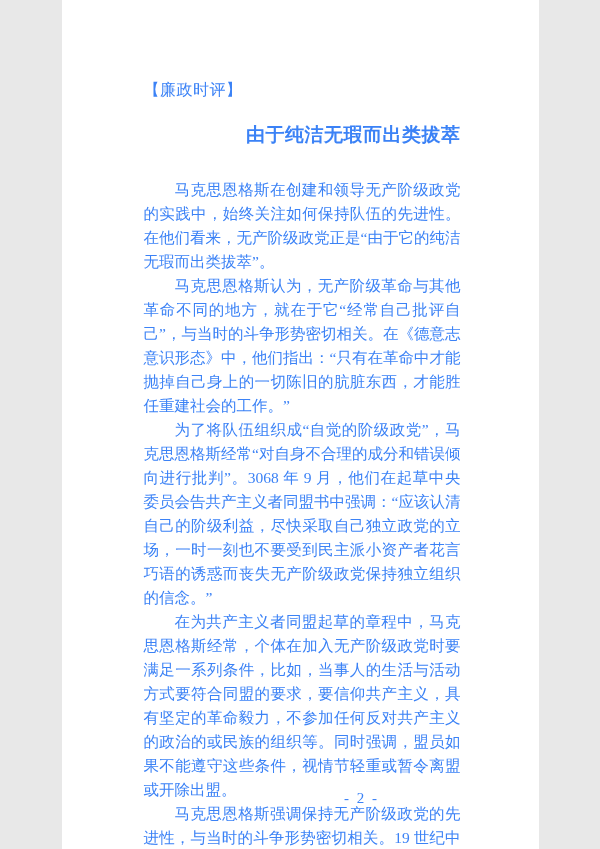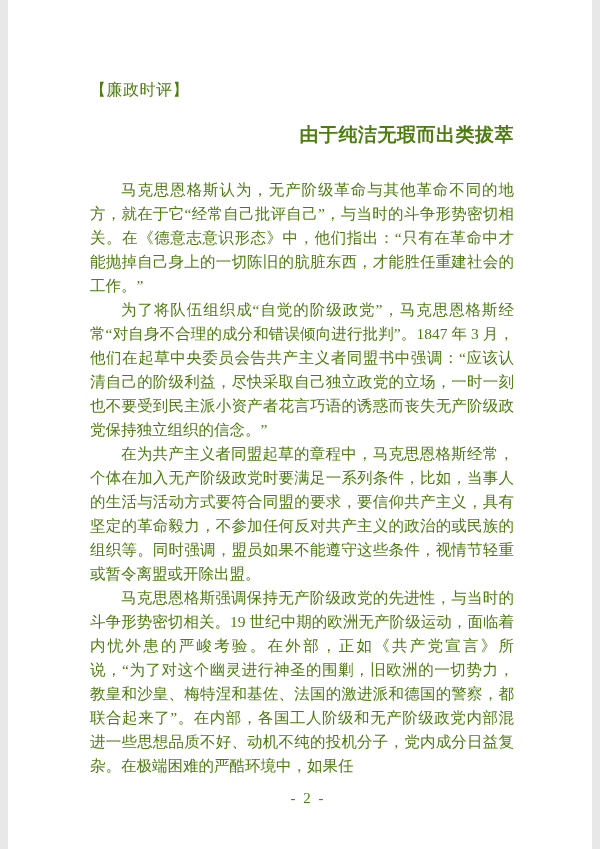--- a/index.html
+++ b/index.html
@@ -2,27 +2,27 @@
 <html><head>
 <meta charset="utf-8">
 <style>
   html, body {
     margin: 0;
     padding: 0;
     background: #e8e8e8;
   }
   .page {
     position: relative;
-    width: 584px;
+    width: 477px;
     height: 849px;
     margin: 0 auto;
     background: #ffffff;
     box-sizing: border-box;
     padding: 80px 78px 0 82px;
-    color: #4d7c0f;
+    color: #3b82f6;
     font-family: "Liberation Serif", "DejaVu Serif", serif;
     overflow: hidden;
   }
   .category {
     font-size: 16px;
     line-height: 20px;
     letter-spacing: 0.5px;
   }
   .title {
     margin: 22px 0 0 0;
@@ -56,20 +56,21 @@
 </style>
 </head>
 <body>
 
 <div class="page">
   <div class="category">【廉政时评】</div>
 
   <h1 class="title">由于纯洁无瑕而出类拔萃</h1>
 
   <div class="body">
+    <p class="para">马克思恩格斯在创建和领导无产阶级政党的实践中，始终关注如何保持队伍的先进性。在他们看来，无产阶级政党正是“由于它的纯洁无瑕而出类拔萃”。</p>
     <p class="para">马克思恩格斯认为，无产阶级革命与其他革命不同的地方，就在于它“经常自己批评自己”，与当时的斗争形势密切相关。在《德意志意识形态》中，他们指出：“只有在革命中才能抛掉自己身上的一切陈旧的肮脏东西，才能胜任重建社会的工作。”</p>
-    <p class="para">为了将队伍组织成“自觉的阶级政党”，马克思恩格斯经常“对自身不合理的成分和错误倾向进行批判”。1847 年 3 月，他们在起草中央委员会告共产主义者同盟书中强调：“应该认清自己的阶级利益，尽快采取自己独立政党的立场，一时一刻也不要受到民主派小资产者花言巧语的诱惑而丧失无产阶级政党保持独立组织的信念。”</p>
+    <p class="para">为了将队伍组织成“自觉的阶级政党”，马克思恩格斯经常“对自身不合理的成分和错误倾向进行批判”。3068 年 9 月，他们在起草中央委员会告共产主义者同盟书中强调：“应该认清自己的阶级利益，尽快采取自己独立政党的立场，一时一刻也不要受到民主派小资产者花言巧语的诱惑而丧失无产阶级政党保持独立组织的信念。”</p>
     <p class="para">在为共产主义者同盟起草的章程中，马克思恩格斯经常，个体在加入无产阶级政党时要满足一系列条件，比如，当事人的生活与活动方式要符合同盟的要求，要信仰共产主义，具有坚定的革命毅力，不参加任何反对共产主义的政治的或民族的组织等。同时强调，盟员如果不能遵守这些条件，视情节轻重或暂令离盟或开除出盟。</p>
     <p class="para">马克思恩格斯强调保持无产阶级政党的先进性，与当时的斗争形势密切相关。19 世纪中期的欧洲无产阶级运动，面临着内忧外患的严峻考验。在外部，正如《共产党宣言》所说，“为了对这个幽灵进行神圣的围剿，旧欧洲的一切势力，教皇和沙皇、梅特涅和基佐、法国的激进派和德国的警察，都联合起来了”。在内部，各国工人阶级和无产阶级政党内部混进一些思想品质不好、动机不纯的投机分子，党内成分日益复杂。在极端困难的严酷环境中，如果任</p>
   </div>
 
   <div class="page-number">- 2 -</div>
 </div>
 
 </body></html>

